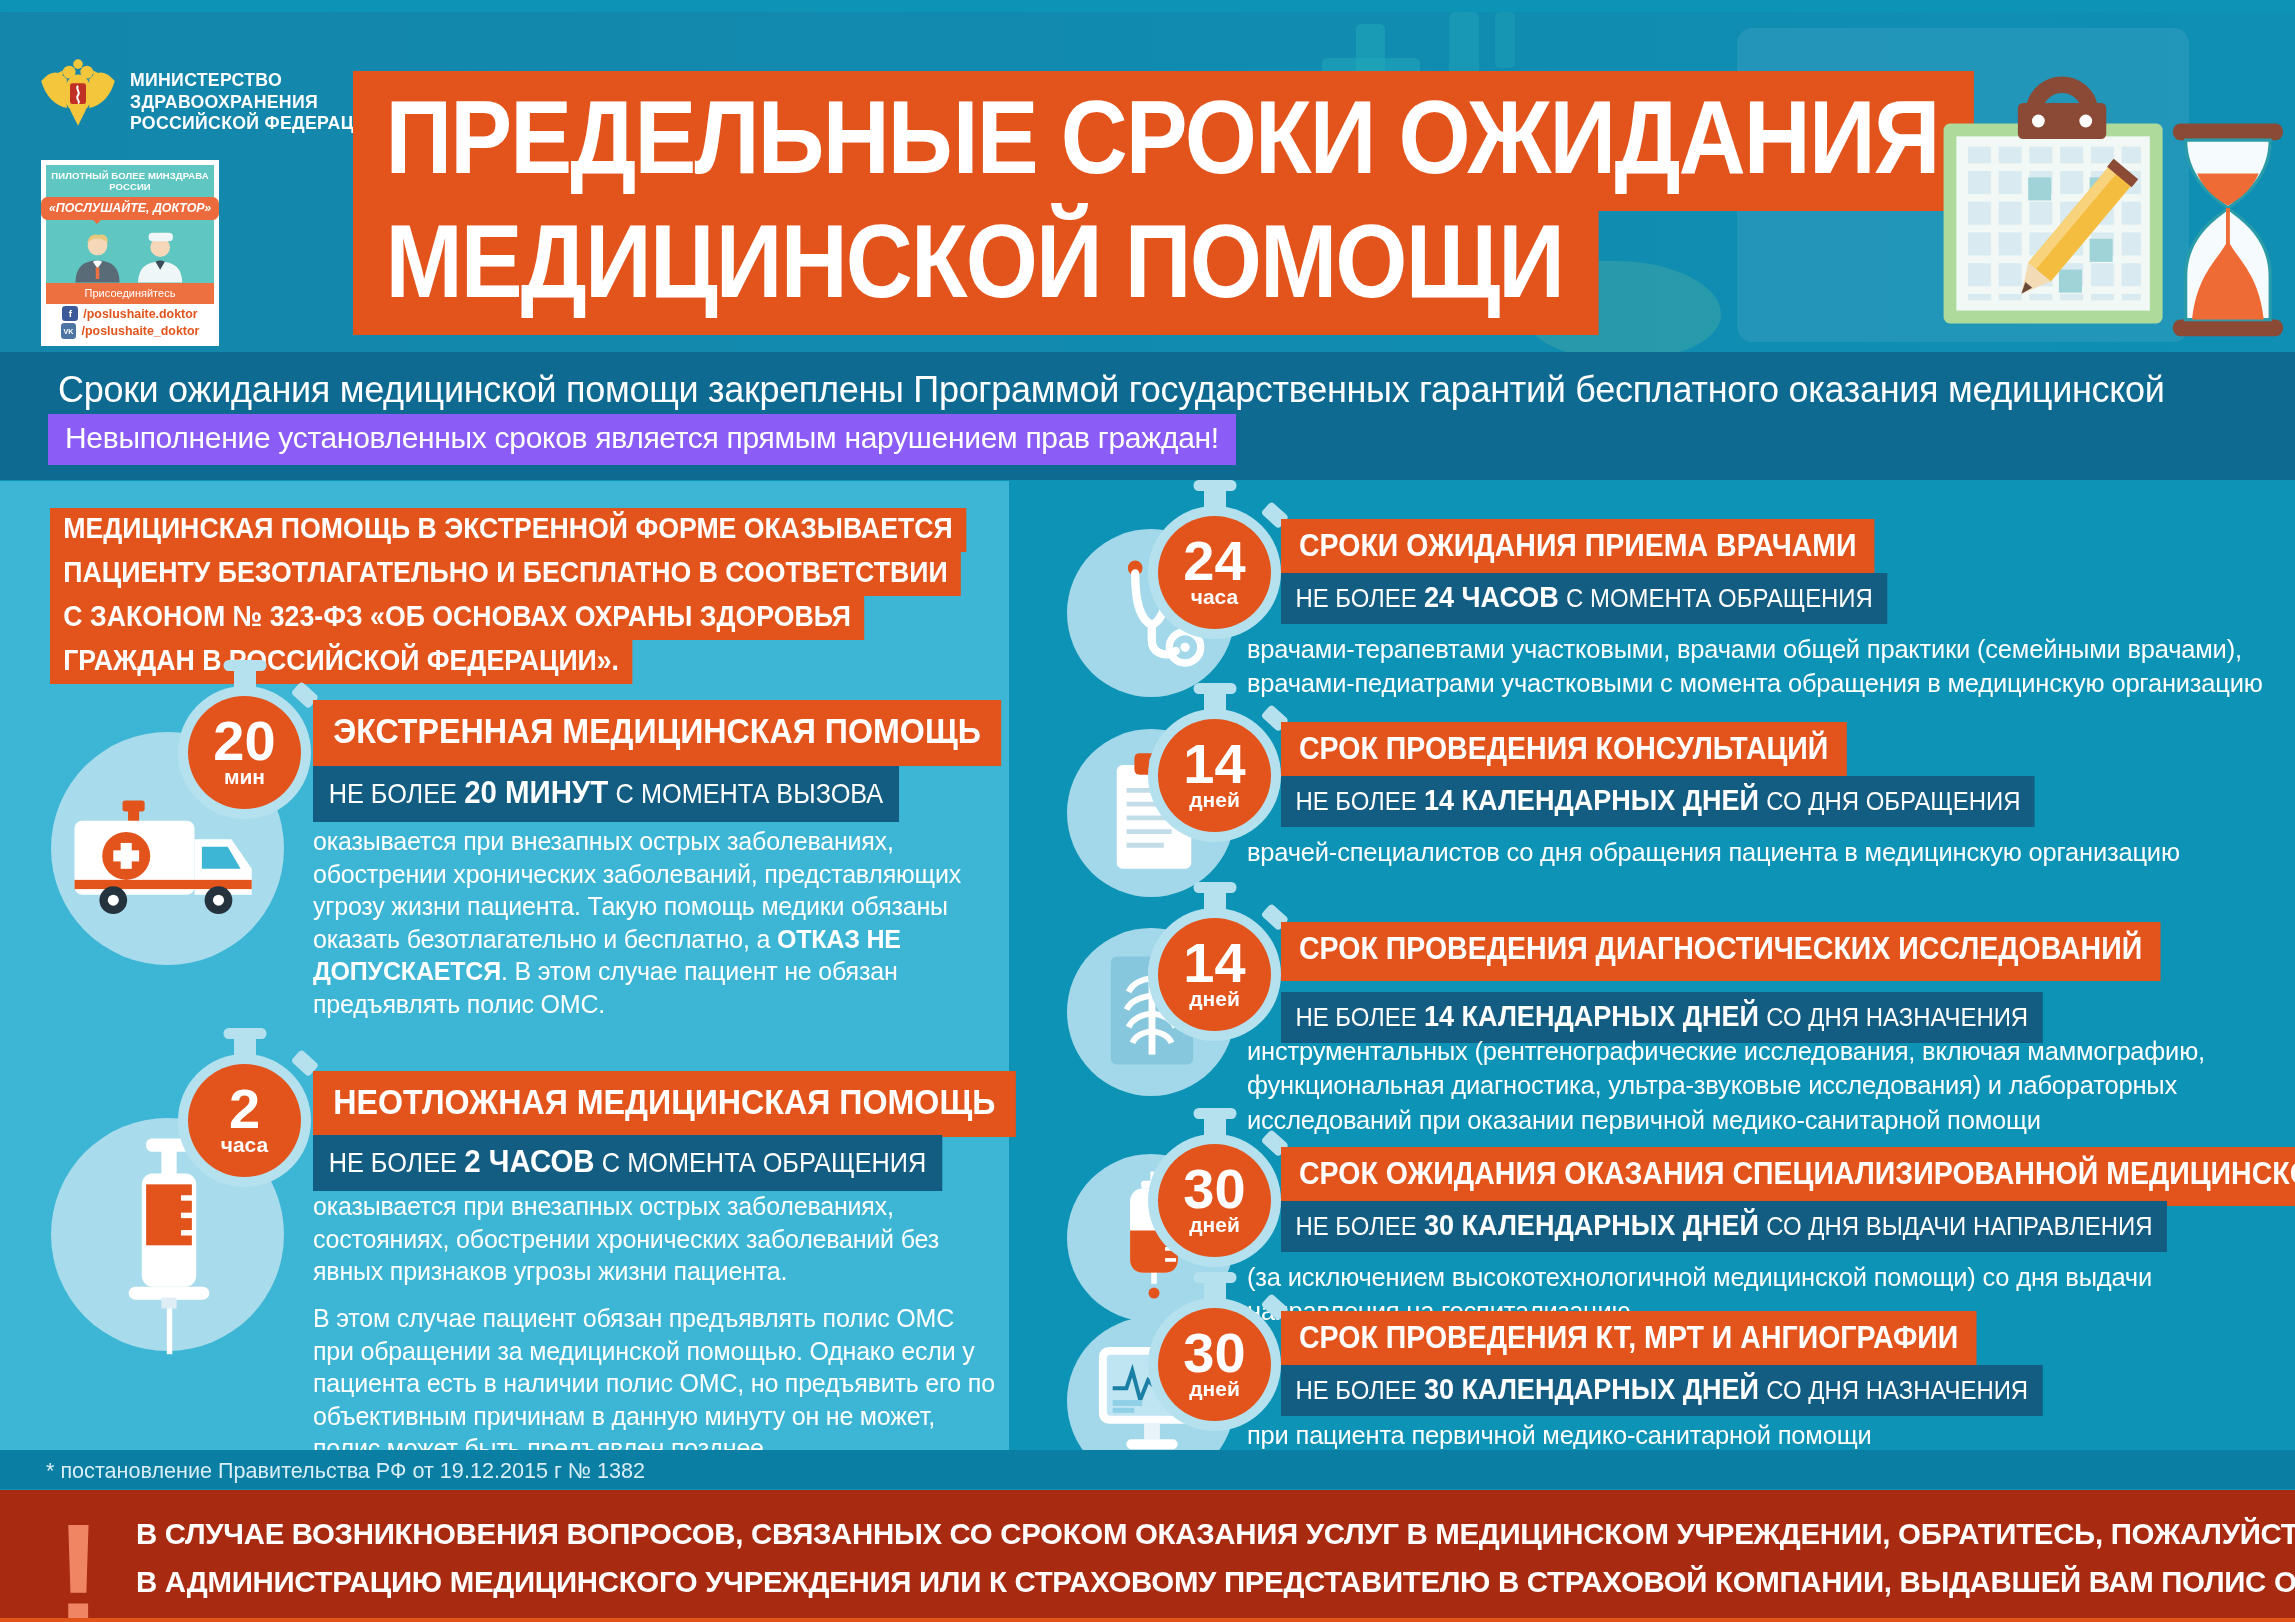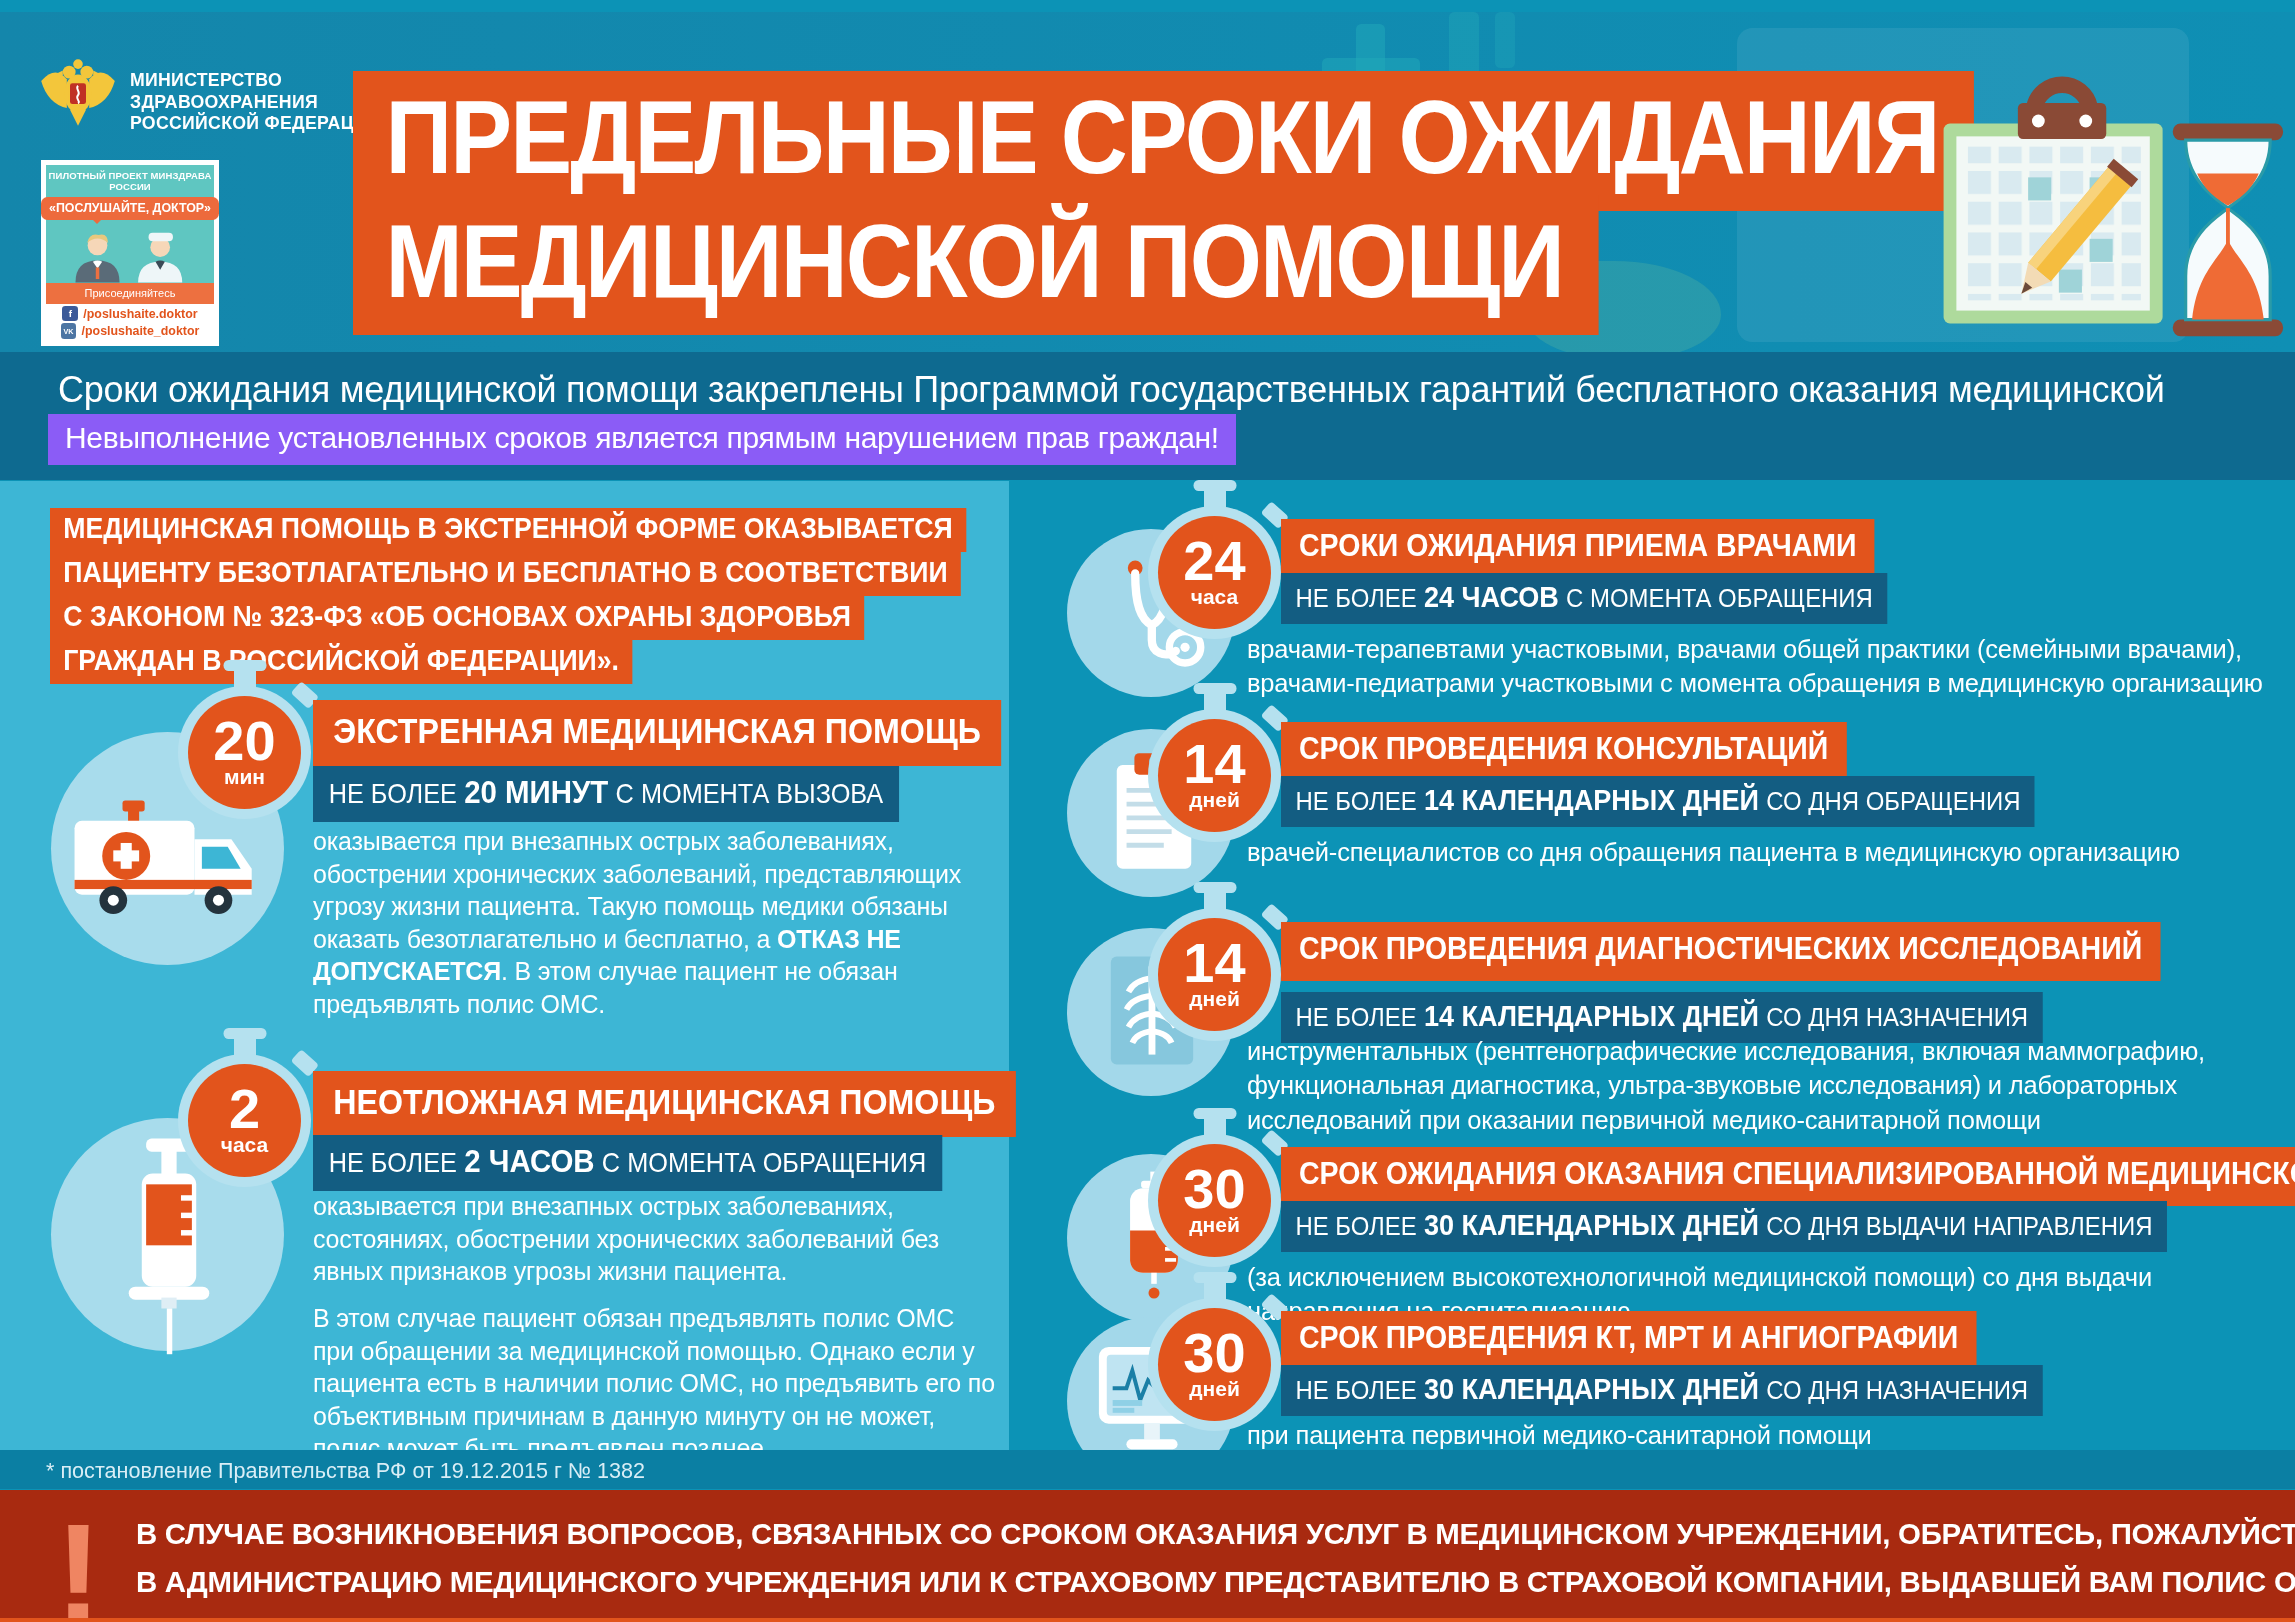--- a/index.html
+++ b/index.html
@@ -25,21 +25,21 @@
   .deco-bar2{left:1495px;top:0;width:19.6px;height:56px;background:rgba(34,170,185,.35);}
   .deco-blob{left:1525px;top:249px;width:196px;height:98px;background:rgba(125,200,150,.22);border-radius:40% 60% 50% 50%;}
   
   .emblem{left:38px;top:34px;width:80px;height:97px;}
   .ministry{left:130px;top:58px;color:#fff;font-weight:bold;font-size:17.7px;line-height:1.22;letter-spacing:0.3px;}
   .ministry span{display:block;}
   
   .pilot{left:41px;top:148px;width:178px;height:186px;background:#fff;padding:4.6px;box-sizing:border-box;}
   .pilot-in{background:#5fc6c1;width:100%;height:100%;position:relative;display:flex;flex-direction:column;align-items:center;}
   .pc-label{color:#fff;font-weight:bold;font-size:9.5px;margin-top:5.9px;text-align:center;letter-spacing:0.1px;}
-  .pc-bubble{background:#ed6a3c;color:#fff;font-weight:bold;font-size:12.4px;padding:3.9px 7.9px 5.2px;border-radius:6.5px;margin-top:4.6px;position:relative;white-space:nowrap;}
+  .pc-bubble{background:#ed6a3c;color:#fff;font-weight:bold;font-size:12.4px;padding:3.9px 7.9px 5.2px;border-radius:6.5px;margin-top:4.6px;position:relative;white-space:nowrap;font-style:italic;}
   .pc-bubble:after{content:"";position:absolute;left:51px;bottom:-9.2px;border:5.9px solid transparent;border-top-color:#ed6a3c;}
   .pc-people{width:154px;height:62px;margin-top:7.9px;}
   .pc-join{background:#ed7040;color:#fff;font-size:11px;width:100%;height:21px;line-height:21px;text-align:center;margin-top:auto;}
   .pc-links{background:#fff;width:100%;height:43px;display:flex;flex-direction:column;justify-content:center;gap:2px;}
   .pc-row{display:flex;align-items:center;justify-content:center;gap:5.2px;color:#e2541c;font-weight:bold;font-size:12.4px;}
   .sq{display:inline-flex;align-items:center;justify-content:center;width:15.7px;height:15.7px;border-radius:3.3px;color:#fff;font-weight:bold;font-size:9.8px;}
   .fb{background:#3c5a99;}
   .vk{background:#4c75a3;font-size:7.2px;}
   
   .title-box{position:absolute;background:#e2541c;color:#fff;font-weight:bold;font-size:103px;
@@ -115,21 +115,21 @@
       <path d="M50 34 C46 38 54 42 50 46 C46 50 54 54 50 56" fill="none" stroke="#fff" stroke-width="2.4"></path>
     </svg>
     <div class="abs ministry">
       <span>МИНИСТЕРСТВО</span>
       <span>ЗДРАВООХРАНЕНИЯ</span>
       <span>РОССИЙСКОЙ ФЕДЕРАЦИИ</span>
     </div>
 
     <div class="abs pilot">
       <div class="pilot-in">
-        <div class="pc-label">ПИЛОТНЫЙ ПРОЕКТ МИНЗДРАВА РОССИИ</div>
+        <div class="pc-label">ПИЛОТНЫЙ БОЛЕЕ МИНЗДРАВА РОССИИ</div>
         <div class="pc-bubble">«ПОСЛУШАЙТЕ, ДОКТОР»</div>
         <svg class="pc-people" viewBox="0 0 236 94">
           <circle cx="62" cy="30" r="17" fill="#f6d7b8"></circle>
           <path d="M44 26 Q48 8 64 12 Q80 8 80 26 Q72 18 62 18 Q52 18 44 26 Z" fill="#e8c87e"></path>
           <path d="M24 94 Q24 56 62 56 Q100 56 100 94 Z" fill="#5a6b78"></path>
           <path d="M54 58 L62 70 L70 58 Q62 54 54 58 Z" fill="#fff"></path>
           <rect x="59" y="68" width="6" height="20" fill="#ed7040"></rect>
           <circle cx="170" cy="33" r="17" fill="#f6d7b8"></circle>
           <rect x="150" y="8" width="42" height="15" rx="7" fill="#eef6f8"></rect>
           <path d="M132 94 Q132 58 170 58 Q208 58 208 94 Z" fill="#eef6f8"></path>

